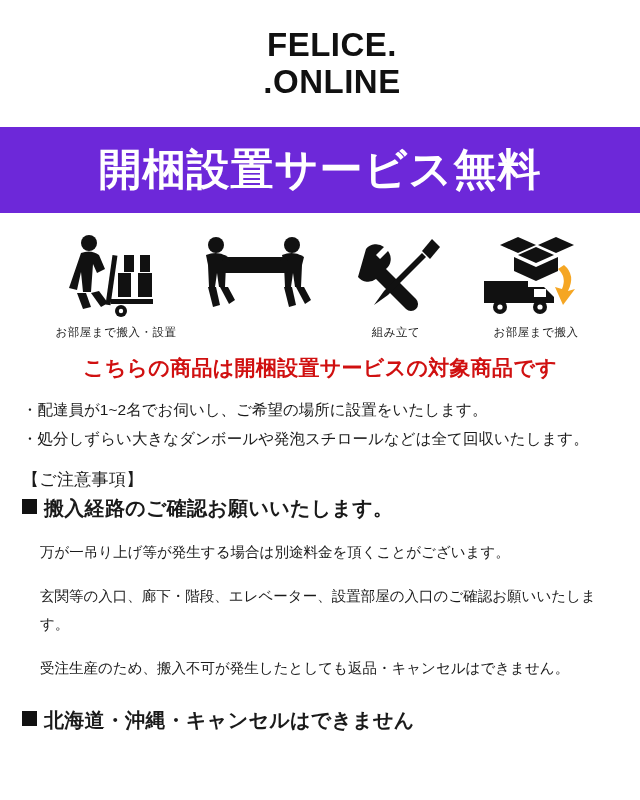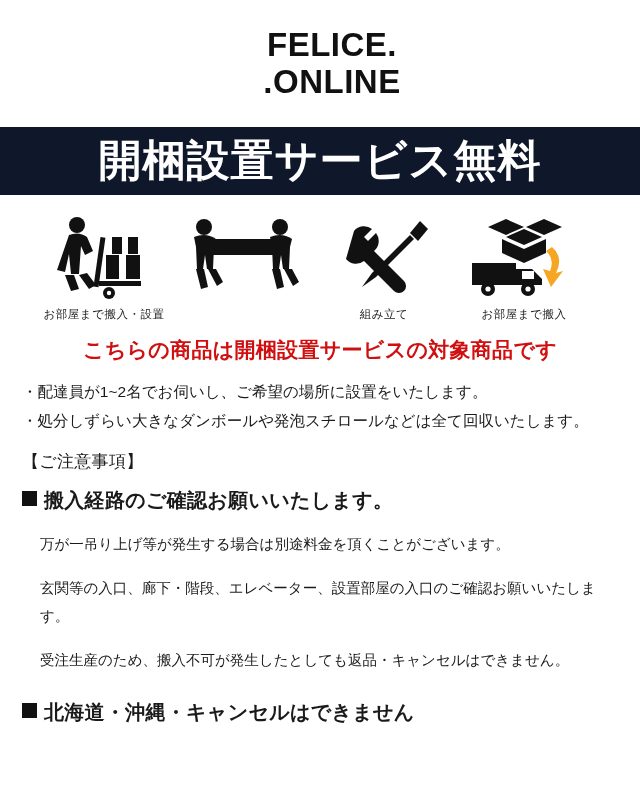--- a/index.html
+++ b/index.html
@@ -35,39 +35,39 @@
     color: #111111;
     display: block;
   }
   .brand-line-2 {
     margin-top: 2px;
   }
 
   
   .headline-band {
     margin-top: 28px;
-    background: #0f172a;
-    height: 68px;
+    background: #6d28d9;
+    height: 86px;
     display: flex;
     align-items: center;
     justify-content: center;
   }
   .headline-text {
     color: #ffffff;
     font-size: 43px;
     font-weight: bold;
     letter-spacing: 1px;
     white-space: nowrap;
   }
 
   
   .icon-row {
     margin-top: 18px;
     display: flex;
-    justify-content: flex-start;
+    justify-content: flex-end;
     padding: 0 34px;
     box-sizing: border-box;
   }
   .icon-cell {
     width: 140px;
     text-align: center;
   }
   .icon-art {
     height: 86px;
     display: flex;
@@ -105,21 +105,21 @@
 
   
   .notice-head {
     margin-top: 14px;
     padding: 0 22px;
     font-size: 17px;
     font-weight: normal;
     letter-spacing: 0.3px;
   }
   .sec-title {
-    margin-top: 14px;
+    margin-top: 4px;
     padding: 0 22px;
     font-size: 20px;
     font-weight: bold;
     letter-spacing: 0.3px;
   }
   .sec-title .sq {
     display: inline-block;
     width: 15px;
     height: 15px;
     background: #111111;

